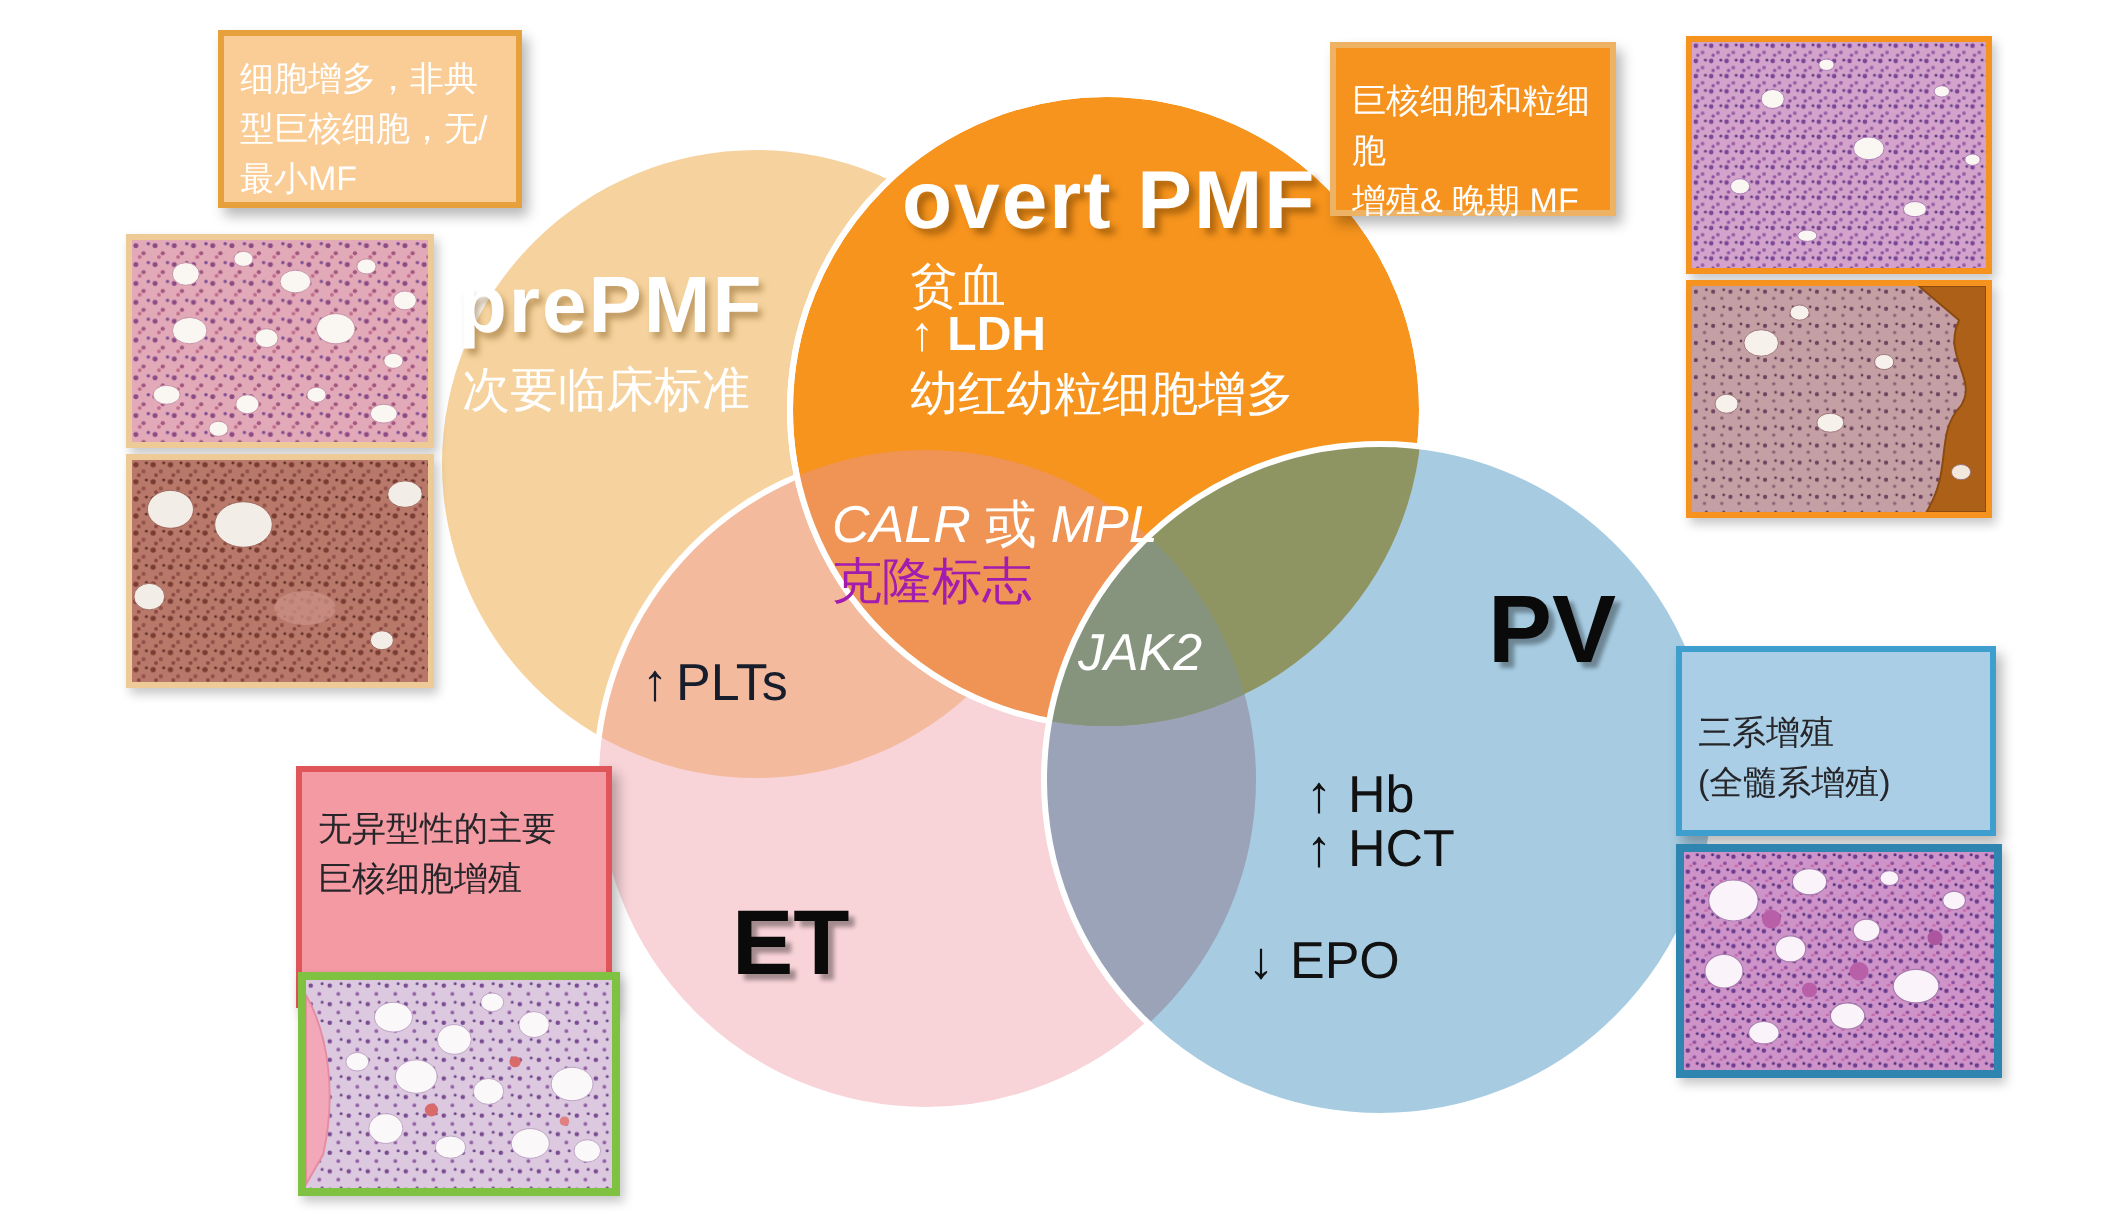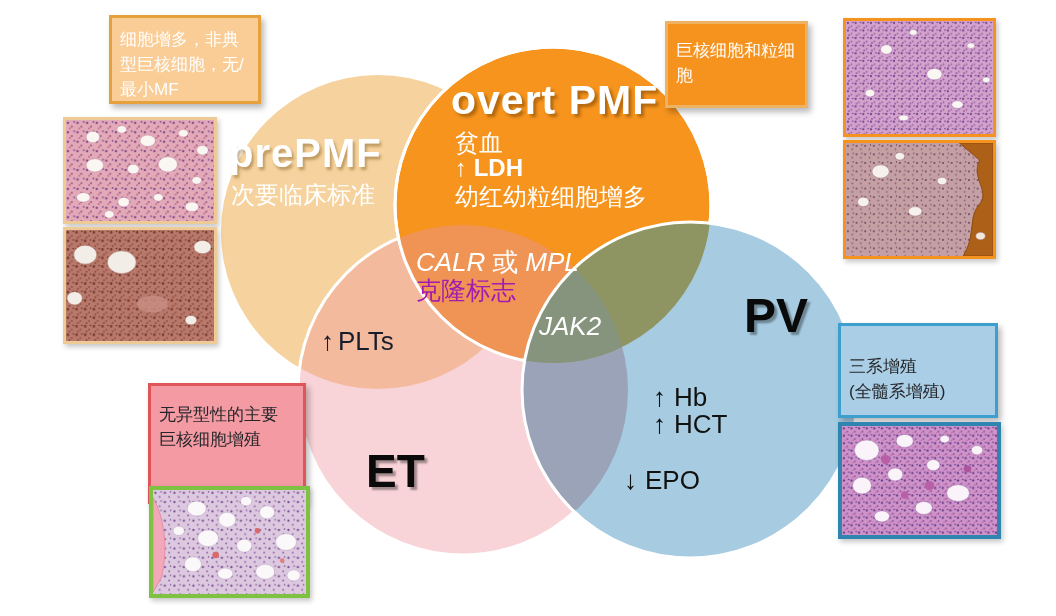--- a/index.html
+++ b/index.html
@@ -138,20 +138,21 @@
     <span class="arr">↓</span><span>EPO</span>
   </div>
 
   <div class="callout co-prepmf">
     <div>细胞增多，非典</div>
     <div>型巨核细胞，无/</div>
     <div>最小MF</div>
   </div>
   <div class="callout co-overt">
     <div>巨核细胞和粒细胞</div>
+    <div>增殖&amp; 晚期 MF</div>
   </div>
   <div class="callout co-et">
     <div>无异型性的主要</div>
     <div>巨核细胞增殖</div>
   </div>
   <div class="callout co-pv">
     <div>三系增殖</div>
     <div>(全髓系增殖)</div>
   </div>
 

